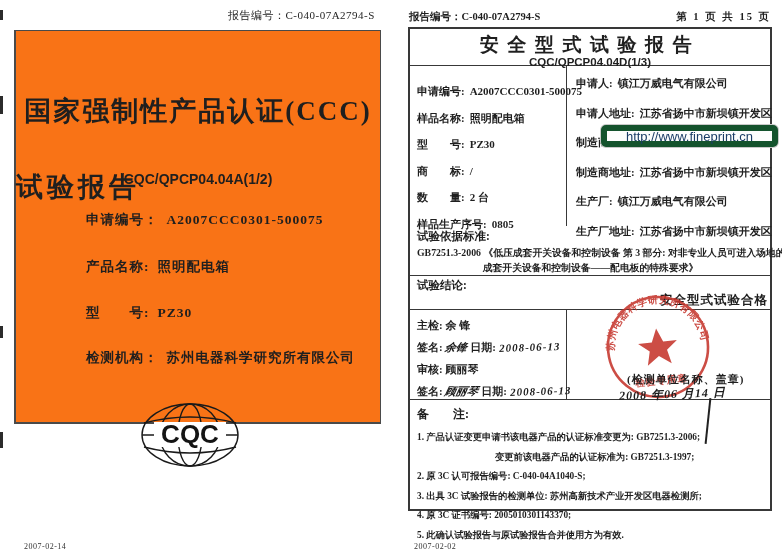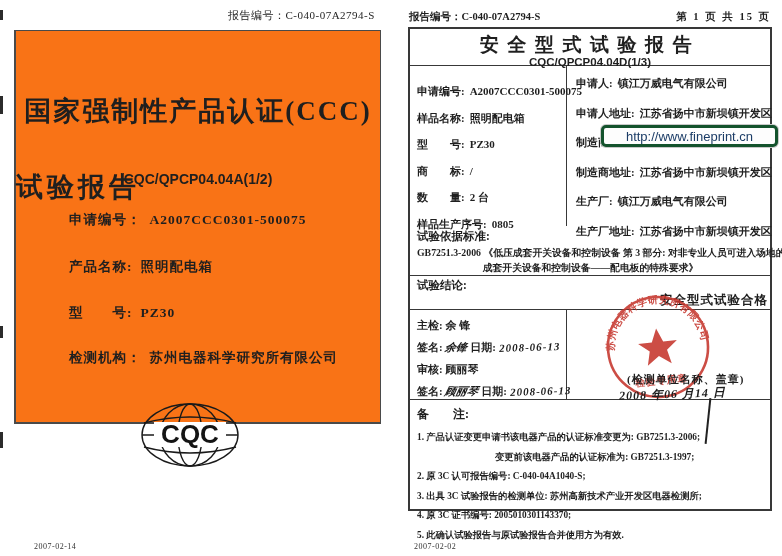--- a/index.html
+++ b/index.html
@@ -19,21 +19,21 @@
     position:absolute; left:14px; top:30px; width:367px; height:394px;
     border:2px solid #4a4a4a; border-top-width:1px; border-right-width:1px;
     background:#f97316;
   }
   .lp-title { position:absolute; left:0; top:62px; width:100%; text-align:center;
     font-size:27px; font-weight:600; letter-spacing:2px; }
   .lp-title2 { position:absolute; left:0; top:102px; width:100%; 
     font-size:27px; font-weight:600; letter-spacing:4px;margin-top:36px; }
   .lp-doccode { position:absolute; left:0; top:140px; width:100%; text-align:center;
     font-size:14px; font-weight:700; font-family:"Liberation Sans","DejaVu Sans",sans-serif; }
-  .lp-field { position:absolute; left:53px; font-size:13.5px; font-weight:600; letter-spacing:1px; white-space:nowrap; }
+  .lp-field { position:absolute; left:70px; font-size:13.5px; font-weight:600; letter-spacing:1px; white-space:nowrap; }
   .lp-field .val { margin-left:8px; }
   .lp-logo { position:absolute; left:122px; top:370px; }
   .page-date { position:absolute; font-size:8px; color:#333; letter-spacing:0.5px; }
 
   
   .rp-header { position:absolute; left:409px; top:10px; width:362px; font-size:10.5px; font-weight:600; }
   .rp-header .pageinfo { float:right; letter-spacing:2px; }
   .right-page {
     position:absolute; left:408px; top:27px; width:364px; height:484px;
     border:2px solid #383838; background:#fff;
@@ -67,21 +67,21 @@
   .stamp-date { position:absolute; left:52px; top:76px; font-size:12px; }
   .ink-stroke { position:absolute; left:140px; top:88px; width:1.5px; height:46px; background:#222; transform:rotate(6deg); z-index:5; }
   .rp-remarks-row { flex:1; padding:6px 6px 0 7px; }
   .rp-remarks-label { font-size:12px; font-weight:700; margin-bottom:8px; }
   .remark-line { font-size:9.3px; font-weight:600; margin-bottom:6.5px; white-space:nowrap; }
   .remark-indent { padding-left:78px; }
 
   
   .fineprint {
     position:absolute; left:601px; top:125px; width:177px; height:22px;
-    background:#fdfdfd; border:3px solid #14532d; border-radius:5px;
+    background:#fdfdfd; border:6px solid #14532d; border-radius:5px;
     box-shadow:0 0 0 1px #c9c9c9;
     display:flex; align-items:center; justify-content:center;
     font-family:"Liberation Sans","DejaVu Sans",sans-serif;
     font-size:13px; z-index:10;
   }
 </style>
 </head>
 <body>
 
 <div class="edge-mark" style="top:10px;height:10px;"></div>
@@ -119,21 +119,21 @@
         <ellipse cx="52" cy="34" rx="12" ry="31"></ellipse>
         <path d="M6,22 Q52,10 98,22"></path>
         <path d="M6,46 Q52,58 98,46"></path>
         <line x1="4" y1="34" x2="100" y2="34"></line>
       </g>
       <rect x="16" y="21" width="72" height="25" fill="#ffffff"></rect>
       <text x="52" y="42" text-anchor="middle" font-family="Liberation Sans, DejaVu Sans, sans-serif" font-size="26" font-weight="900" fill="#141414">CQC</text>
     </svg>
   </div>
 </div>
-<div class="page-date" style="left:34px; top:542px;">2007-02-14</div>
+<div class="page-date" style="left:24px; top:542px;">2007-02-14</div>
 
 <div class="rp-header">
   <span>报告编号：</span><span>C-040-07A2794-S</span>
   <span class="pageinfo">第 1 页 共 15 页</span>
 </div>
 
 <div class="right-page">
   <div class="rp-title-row">
     <div class="rp-title">安全型式试验报告</div>
     <div class="rp-doccode">CQC/QPCP04.04D(1/3)</div>

